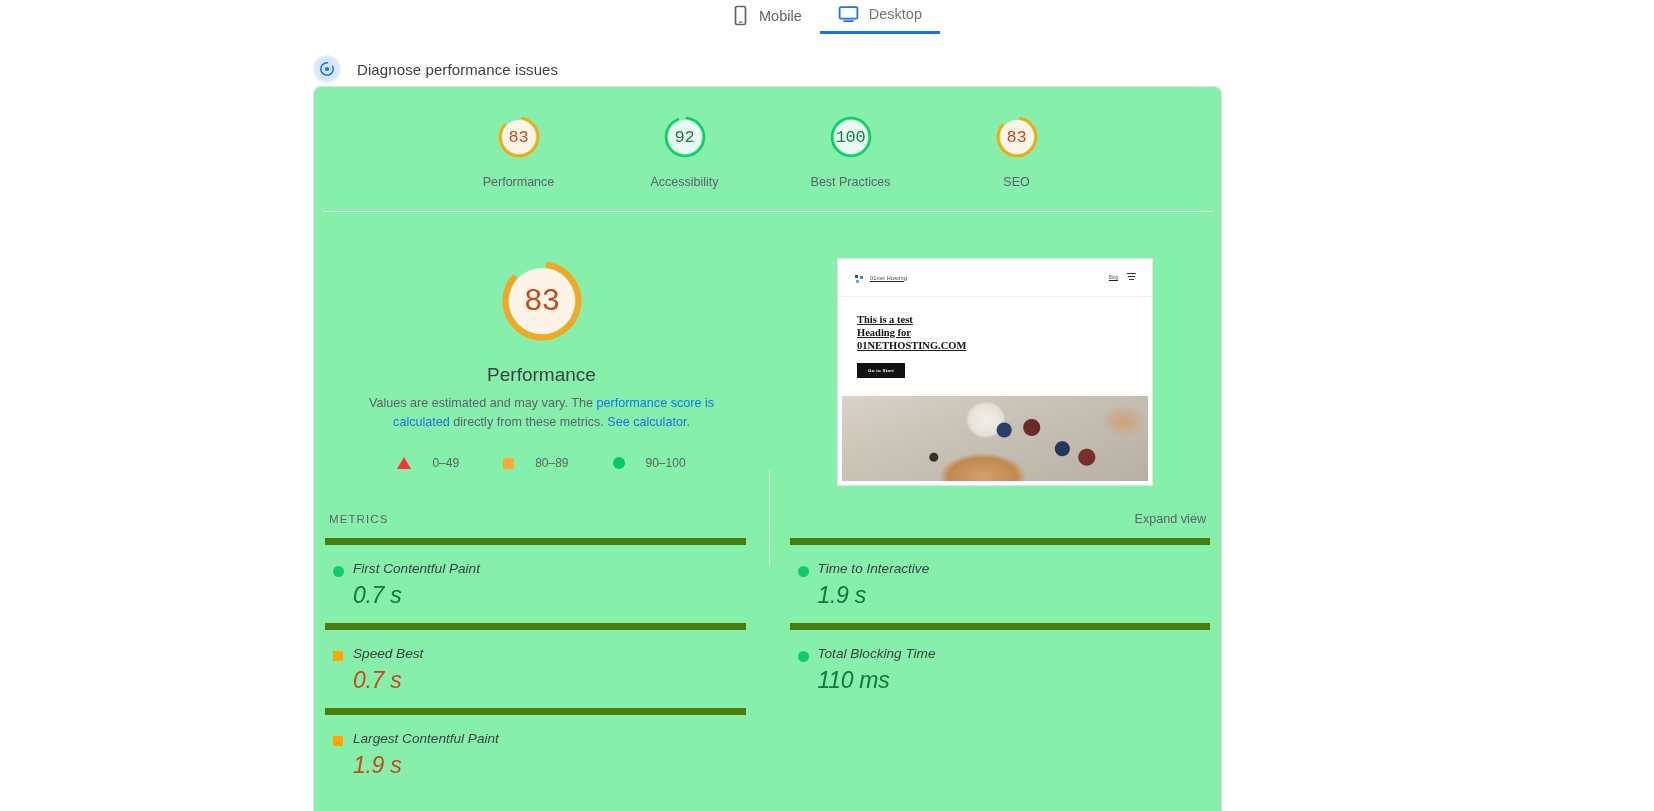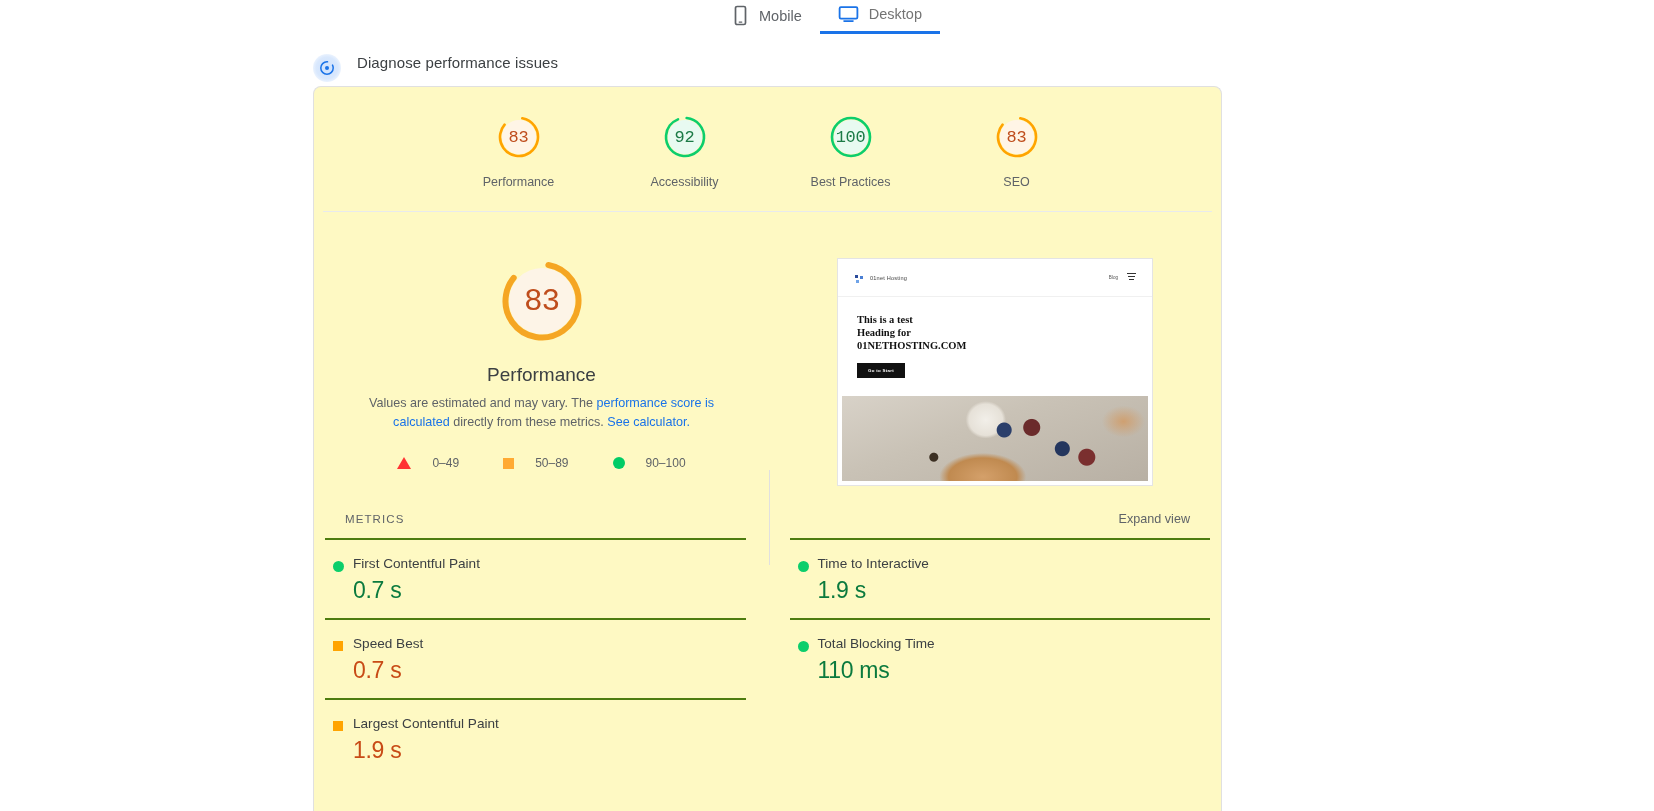--- a/index.html
+++ b/index.html
@@ -33,21 +33,21 @@
   .tab.active { color: #737373; }
   .tab.active::after {
     content: ""; position: absolute;
     left: 0; right: 0; bottom: 0;
     height: 3px; background: #1a73e8;
   }
   .tab svg { display:block; }
 
   
   .diagnose {
-    display: flex; align-items: flex-start; gap: 16px;
+    display: flex; align-items: center; gap: 16px;
     margin: 18px 12px 0 313px;
     height: 30px;
   }
   .diagnose-icon {
     width: 28px; height: 28px; border-radius: 50%;
     background: radial-gradient(circle at 50% 50%, #cfe2fd 0%, #d9e8fd 55%, rgba(217,232,253,0.35) 78%, rgba(255,255,255,0) 100%);
     position: relative;
     flex: 0 0 auto;
   }
   .diagnose-icon .ring {
@@ -57,21 +57,21 @@
 
   
   .card {
     position: absolute;
     left: 313px; top: 86px;
     width: 909px;
     min-height: 725px;
     border: 1px solid #e0e0e0;
     border-bottom: none;
     border-radius: 8px 8px 0 0;
-    background: #fef9c3;
+    background: #86efac;
   }
 
   
   .gauges {
     display: flex;
     justify-content: center;
     gap: 52px;
     padding: 26px 0 22px 0;
     border-bottom: 1px solid #e8eaed;
     margin: 0 9px;
@@ -126,21 +126,21 @@
   .legend-item { display: flex; align-items: center; gap: 21px; font-size: 12px; color: #5f6368; }
   .lg-tri {
     width: 0; height: 0;
     border-left: 7px solid transparent; border-right: 7px solid transparent;
     border-bottom: 12px solid #f33;
   }
   .lg-sq { width: 11px; height: 11px; background: #fa3; }
   .lg-ci { width: 12px; height: 12px; border-radius: 50%; background: #0c6; }
 
   
-  .hero-right { flex: 1; display: flex; justify-content: center; padding-top: 2px; }
+  .hero-right { flex: 1; display: flex; justify-content: center; padding-top: 2px; text-decoration: underline; }
   .thumb {
     width: 316px; height: 228px;
     border: 1px solid #e4e4e4;
     background: #fff;
     overflow: hidden;
     position: relative;
   }
   .thumb-nav {
     height: 38px; display: flex; align-items: center;
     justify-content: space-between; padding: 0 16px;
@@ -181,35 +181,36 @@
       radial-gradient(ellipse 28px 26px at 47% 28%, #f2efe9 0%, #e6e1d8 60%, rgba(0,0,0,0) 72%),
       radial-gradient(ellipse 30px 22px at 92% 30%, #cfa071 0%, rgba(0,0,0,0) 72%),
       linear-gradient(160deg, #d8d2c8 0%, #c9c2b6 40%, #b8b0a4 100%);
     background-color: #c8c2b6;
   }
 
   
   .metrics-head {
     display: flex; align-items: center; justify-content: space-between;
     padding: 26px 12px 12px 12px;
-    margin: 0 19px;
+    margin: 0 3px;
   }
   .metrics-label {
     font-size: 11.5px; letter-spacing: 1.1px; color: #5f6368; font-weight: 400;
   }
   .expand-view { font-size: 12.6px; color: #5f6368; cursor: pointer; }
 
   .metrics-grid { display: flex; padding: 0 11px 0 11px; }
   .metrics-col { width: 50%; }
   .metrics-col.left { padding-right: 22px; }
   .metrics-col.right { padding-left: 22px; }
   .metric-row {
-    border-top: 2px solid #4d7c0f;
+    border-top: 7px solid #4d7c0f;
     padding: 16px 0 14px 28px;
     position: relative;
+    font-style: italic;
   }
   .metric-mark {
     position: absolute; left: 8px; top: 21px;
   }
   .mk-circle { width: 11px; height: 11px; border-radius: 50%; background: #0cce6b; }
   .mk-square { width: 10px; height: 10px; background: #ffa400; }
   .metric-name { font-size: 13.6px; color: #3c4043; }
   .metric-value { margin-top: 6px; font-size: 23px; letter-spacing: -0.3px; }
 </style>
 </head>
@@ -311,21 +312,21 @@
         <div class="hero-desc">
           <span>Values are estimated and may vary. The </span><a href="#">performance score is calculated</a><span> directly from these metrics. </span><a href="#">See calculator.</a>
         </div>
         <div class="legend">
           <div class="legend-item">
             <span class="lg-tri"></span>
             <span>0–49</span>
           </div>
           <div class="legend-item">
             <span class="lg-sq"></span>
-            <span>50–89</span>
+            <span>80–89</span>
           </div>
           <div class="legend-item">
             <span class="lg-ci"></span>
             <span>90–100</span>
           </div>
         </div>
       </div>
 
       <div class="hero-divider"></div>
 

